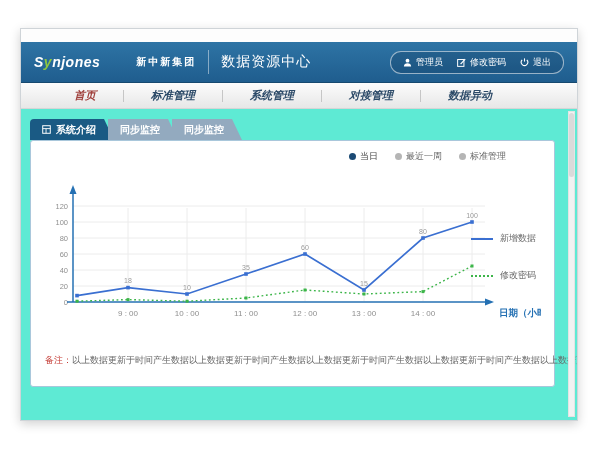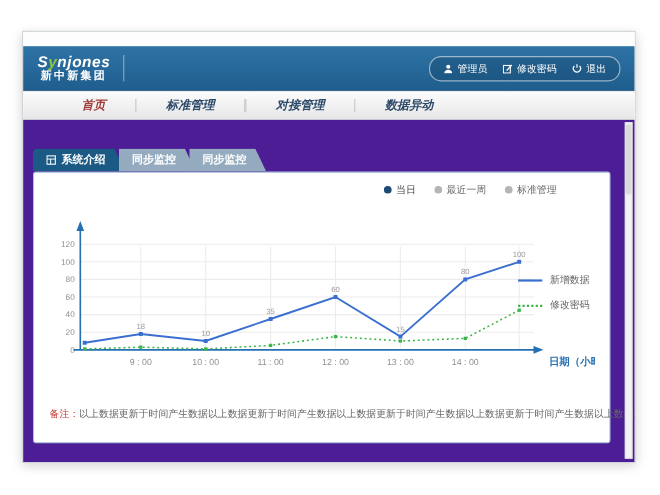--- a/index.html
+++ b/index.html
@@ -15,21 +15,21 @@
     box-shadow:0 3px 10px rgba(0,0,0,.18);
     overflow:hidden;
   }
   .top-strip { height:13px; background:#fdfdfd; }
   
   .hdr {
     height:41px; background:linear-gradient(#2e74a5,#1f5d8e);
     display:flex; align-items:center; padding:0 13px;
     border-bottom:1px solid #17496f;
   }
-  .logo-block { display:flex; flex-direction:column; align-items:center; line-height:1; }
+  .logo-block { display:flex; flex-direction:row; align-items:flex-start; line-height:1;gap:36px; }
   .logo-title { color:#fff; font-size:14px; font-weight:bold; font-style:italic; letter-spacing:.5px; }
   .logo-title .y-accent { color:#8dc63f; }
   .logo-sub { color:#fff; font-size:10px; font-weight:bold; letter-spacing:2px; margin-top:2px; }
   .hdr-divider { width:1px; height:24px; background:rgba(255,255,255,.45); margin:0 12px; }
   .app-title { color:#fff; font-size:14px; letter-spacing:1px; }
   .user-pill {
     margin-left:auto; display:flex; align-items:center; gap:14px;
     border:1px solid rgba(255,255,255,.55); border-radius:11px;
     padding:4px 12px; background:rgba(8,40,70,.20);
   }
@@ -38,21 +38,21 @@
   
   .nav {
     height:26px; background:linear-gradient(#fcfcfc,#e7e7e7);
     border-bottom:1px solid #d6d6d6;
     display:flex; align-items:center; padding-left:26px;
   }
   .nav-item { font-size:11px; font-weight:bold; color:#2c4a68; padding:0 27px; cursor:pointer; white-space:nowrap;font-style:italic; }
   .nav-item.active { color:#a0403c; }
   .nav-sep { width:1px; height:12px; background:#c6c6c6; }
   
-  .content { position:absolute; left:0; right:0; top:80px; bottom:0; background:#4c1d95; padding-top:26px; }
+  .content { position:absolute; left:0; right:0; top:80px; bottom:0; background:#5eead4; padding-top:10px; }
   .tabs { display:flex; margin-left:9px; align-items:flex-end; position:relative; z-index:2; }
   .tab {
     height:21px; line-height:21px; color:#fff; font-size:10px; font-weight:bold;
     padding:0 18px 0 12px; margin-right:-6px; background:#93aabf; cursor:pointer;
     clip-path:polygon(0 0, calc(100% - 10px) 0, 100% 100%, 0 100%);
     display:flex; align-items:center; gap:5px; white-space:nowrap;
   }
   .tab.active { background:#1a5a84; border-top-left-radius:4px; }
   .panel {
     position:relative; margin:0 22px 0 9px; height:247px;
@@ -60,21 +60,21 @@
     padding:9px 14px;
   }
   .period-row { display:flex; justify-content:flex-end; gap:17px; margin-right:34px; height:12px; }
   .period-item { display:flex; align-items:center; gap:4px; font-size:9px; color:#666; cursor:pointer; }
   .dot { width:7px; height:7px; border-radius:50%; background:#b5b5b5; }
   .period-item.selected .dot { background:#1b4a74; }
   .period-item.selected { color:#444;font-family:Liberation Mono, monospace; }
   .chart-wrap { position:relative; height:176px; margin-top:4px; }
   .chart-title { font-size:11px; font-weight:bold; color:#1b4f7e; margin-left:2px; letter-spacing:1px; }
   svg.chart { position:absolute; left:4px; top:16px; }
-  .legend { position:absolute; right:4px; top:66px; display:flex; flex-direction:column; gap:10px; }
+  .legend { position:absolute; right:4px; top:66px; display:flex; flex-direction:column; gap:24px; }
   .legend-item { display:flex; align-items:center; gap:7px; font-size:9px; color:#666; cursor:pointer; white-space:nowrap; }
   .swatch { width:22px; height:0; }
   .note { margin-top:12px; font-size:9px; color:#666; text-align:center; white-space:nowrap; }
   .note-label { color:#c43a33; font-weight:normal; }
   .scrollbar {
     position:absolute; top:82px; bottom:3px; right:2px; width:7px;
     background:#f2f2f2; border:1px solid #e4e4e4;
   }
   .scroll-thumb { position:absolute; top:1px; left:0; right:0; height:64px; background:#dadada; border-radius:3px; }
 </style>
@@ -83,20 +83,21 @@
 
 <div class="window">
   <div class="top-strip"></div>
 
   <div class="hdr">
     <div class="logo-block">
       <div class="logo-title"><span>S</span><span class="y-accent">y</span><span>njones</span></div>
       <div class="logo-sub">新中新集团</div>
     </div>
     <div class="hdr-divider"></div>
+    <div class="app-title">数据资源中心</div>
     <div class="user-pill">
         <div class="user-item">
           <svg width="9" height="9" viewBox="0 0 10 10">
             <circle cx="5" cy="3" r="2.1" fill="#fff"></circle>
             <path d="M1 9.5c0-2.4 1.8-3.6 4-3.6s4 1.2 4 3.6z" fill="#fff"></path>
           </svg>
           <span>管理员</span>
         </div>
         <div class="user-item">
           <svg width="9" height="9" viewBox="0 0 10 10">
@@ -113,20 +114,21 @@
           <span>退出</span>
         </div>
       </div>
   </div>
 
   <div class="nav">
       <div class="nav-item active">首页</div>
       <span class="nav-sep"></span>
       <div class="nav-item">标准管理</div>
       <span class="nav-sep"></span>
+      <div class="nav-item">系统管理</div>
       <span class="nav-sep"></span>
       <div class="nav-item">对接管理</div>
       <span class="nav-sep"></span>
       <div class="nav-item">数据异动</div>
     </div>
 
   <div class="content">
     <div class="tabs">
         <div class="tab active">
           <svg width="9" height="9" viewBox="0 0 10 10">

